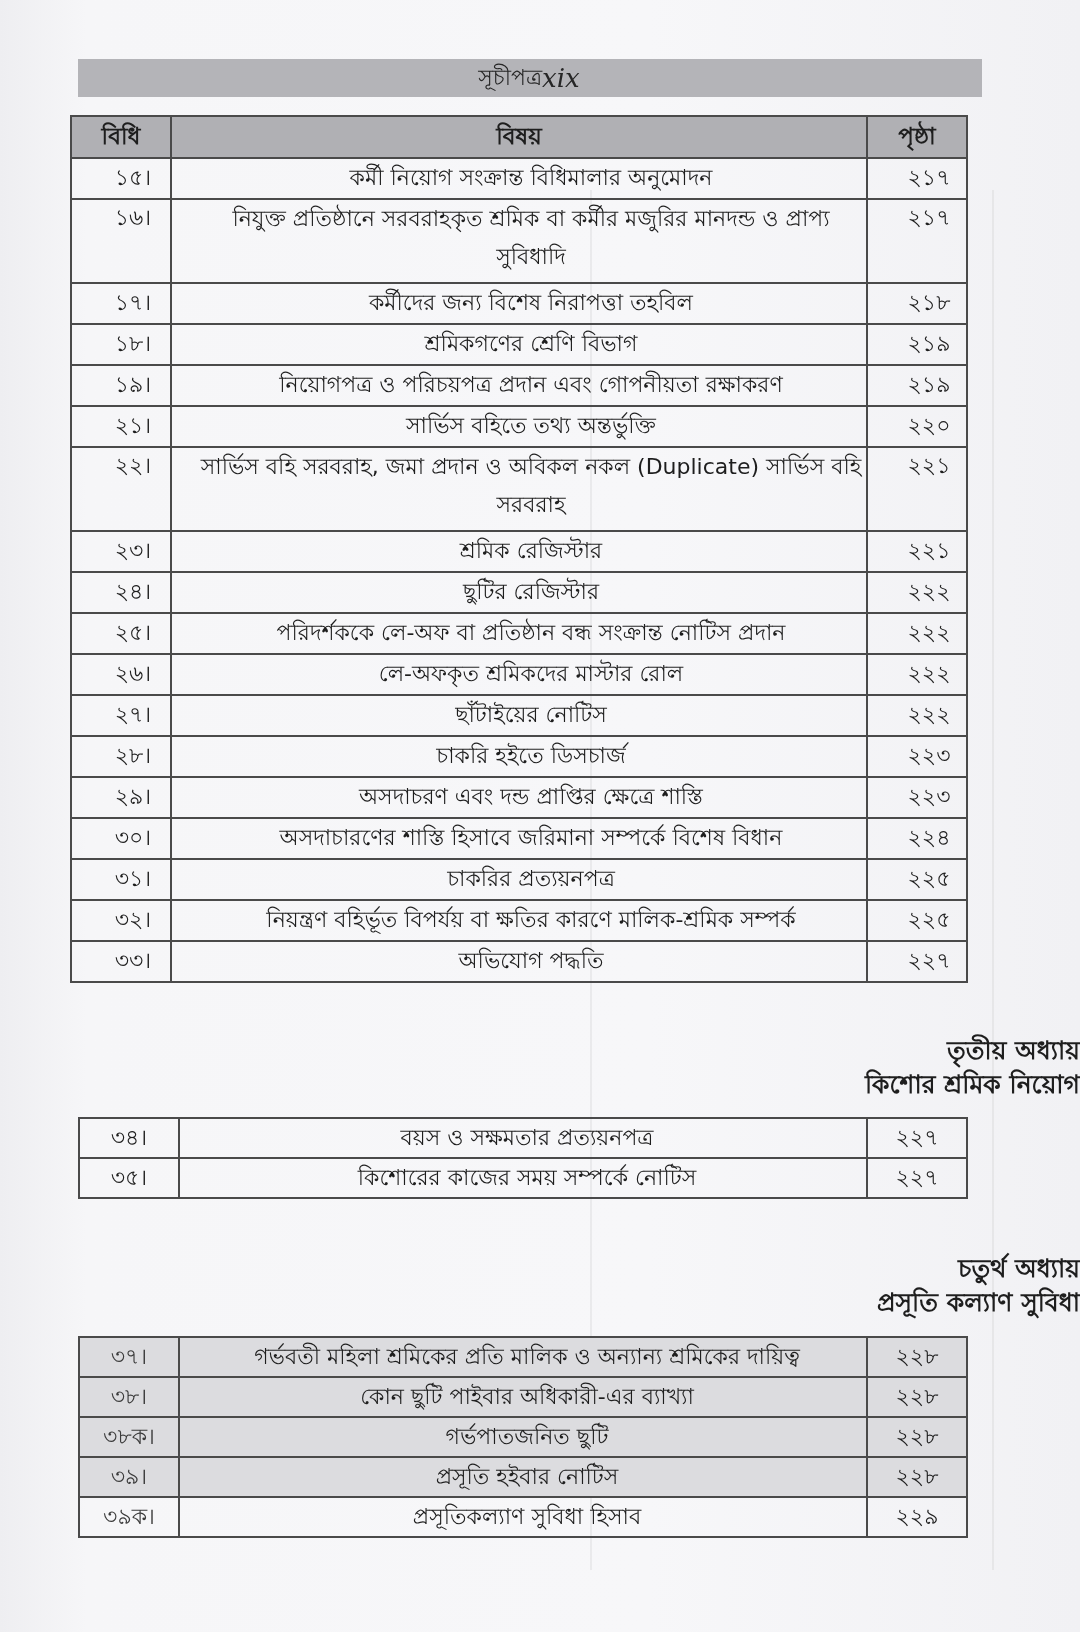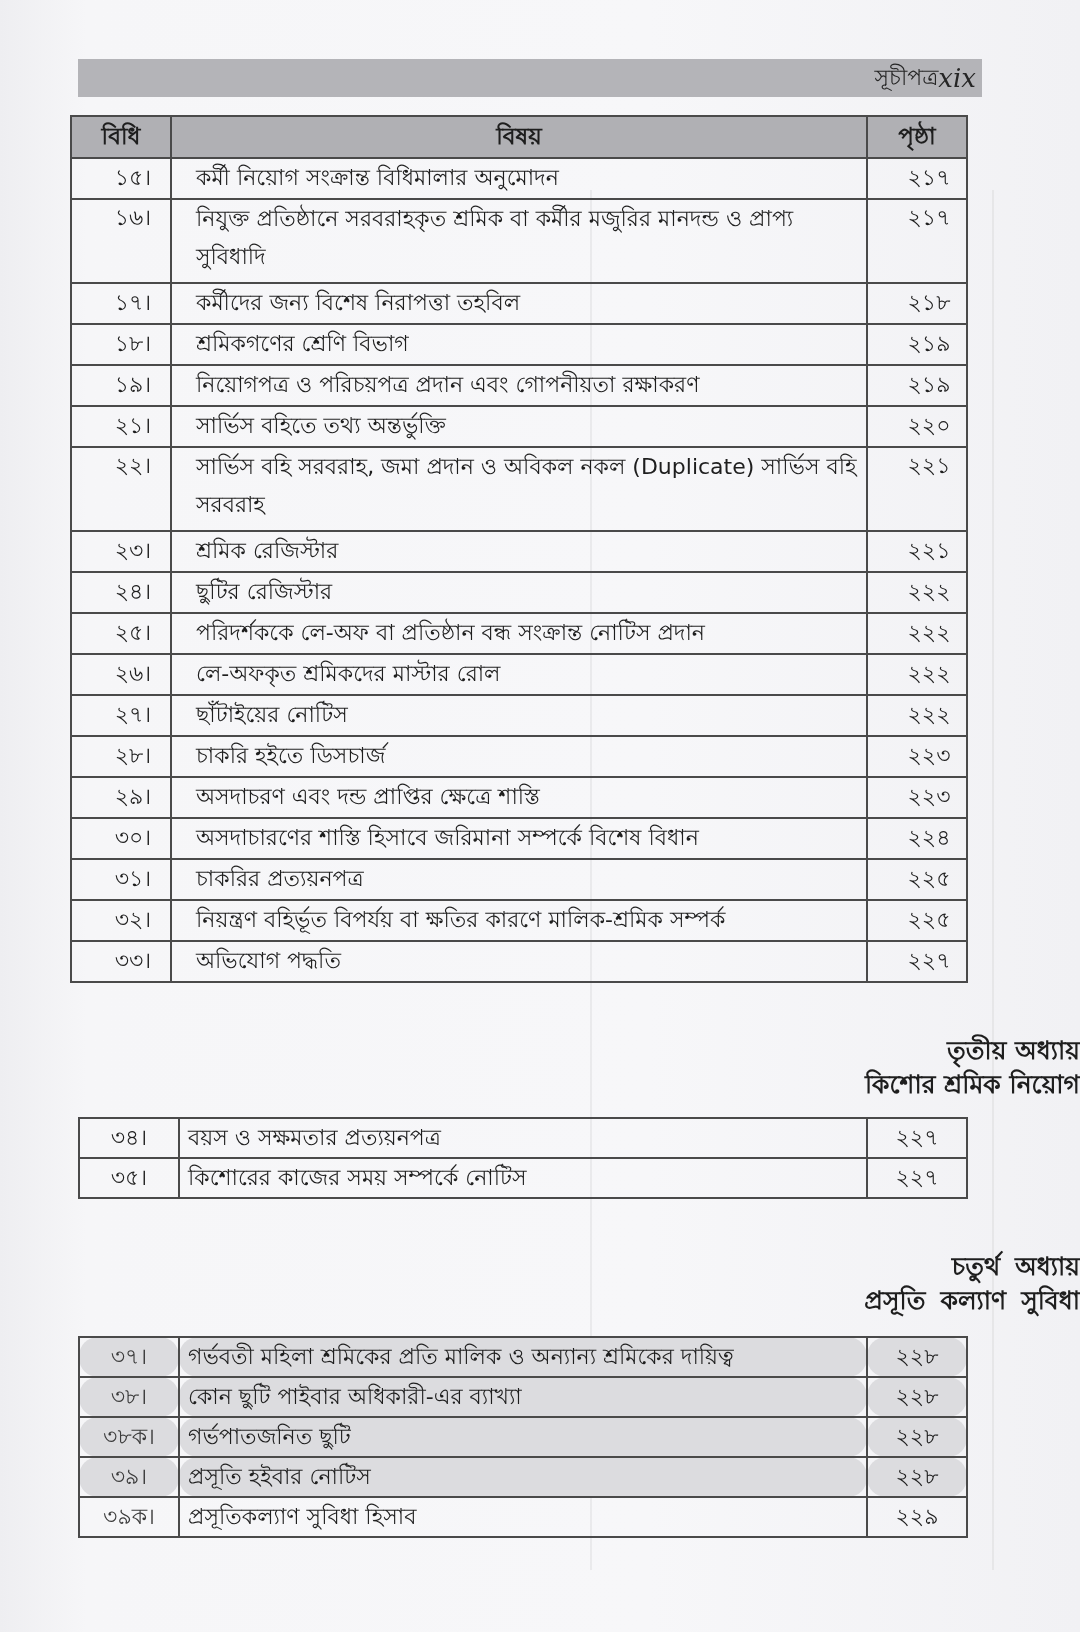--- a/index.html
+++ b/index.html
@@ -23,21 +23,21 @@
     }
     .running-header {
       position: absolute;
       left: 78px;
       top: 59px;
       width: 904px;
       height: 38px;
       background: #b4b4b8;
       display: flex;
       align-items: center;
-      justify-content: flex-end;
+      justify-content: center;
       box-sizing: border-box;
       padding: 0 6px 0 4px;
     }
     .running-header .rh-title {
       font-size: 22px;
       color: #262626;
     }
     .running-header .rh-page {
       font-family: "DejaVu Serif", "Liberation Serif", serif;
       font-style: italic;
@@ -60,21 +60,21 @@
       background: #b0b0b4;
       font-weight: bold;
       height: 40px;
       font-size: 23px;
     }
     table.toc td.num {
       text-align: center;
     }
     table.toc td.subject {
       padding-left: 8px;
-      text-align: left;
+      text-align: center;
     }
     table.toc td.page-no {
       text-align: center;
     }
     #table-main { left: 70px; top: 115px; width: 896px; }
     #table-main col.c1 { width: 100px; }
     #table-main col.c2 { width: 696px; }
     #table-main col.c3 { width: 100px; }
     #table-main tr.row td { height: 39px; padding-left: 24px; }
     #table-main tr.row.tall td { height: 76px; }
@@ -85,33 +85,33 @@
       position: absolute;
       left: 0;
       width: 1080px;
       text-align: right;
       font-weight: bold;
       font-size: 25px;
       color: #1e1e1e;
       line-height: 34px;
     }
     #chapter3 { top: 1034px; }
-    #chapter4 { top: 1252px; font-family: Liberation Mono, monospace; }
+    #chapter4 { top: 1252px; }
 
     #table-ch3 { left: 78px; top: 1117px; width: 888px; border-radius: 17px; }
     #table-ch3 col.c1 { width: 100px; }
     #table-ch3 col.c2 { width: 688px; }
     #table-ch3 col.c3 { width: 100px; }
     #table-ch3 tr.row td { height: 38px; }
 
     #table-ch4 { left: 78px; top: 1336px; width: 888px; }
     #table-ch4 col.c1 { width: 100px; }
     #table-ch4 col.c2 { width: 688px; }
     #table-ch4 col.c3 { width: 100px; }
-    #table-ch4 tr.row td { height: 38px; border-radius: 19px; }
+    #table-ch4 tr.row td { height: 38px; }
     #table-ch4 tr.row.shaded td { background: #dcdcdf; }
     #table-ch4 tr.row td.num { color: #3b3b3b; }
 
     .ghost-bleed {
       position: absolute;
       left: 590px; top: 190px;
       width: 400px; height: 1380px;
       opacity: 0.06;
       border-left: 2px solid #333;
       border-right: 2px solid #333;

